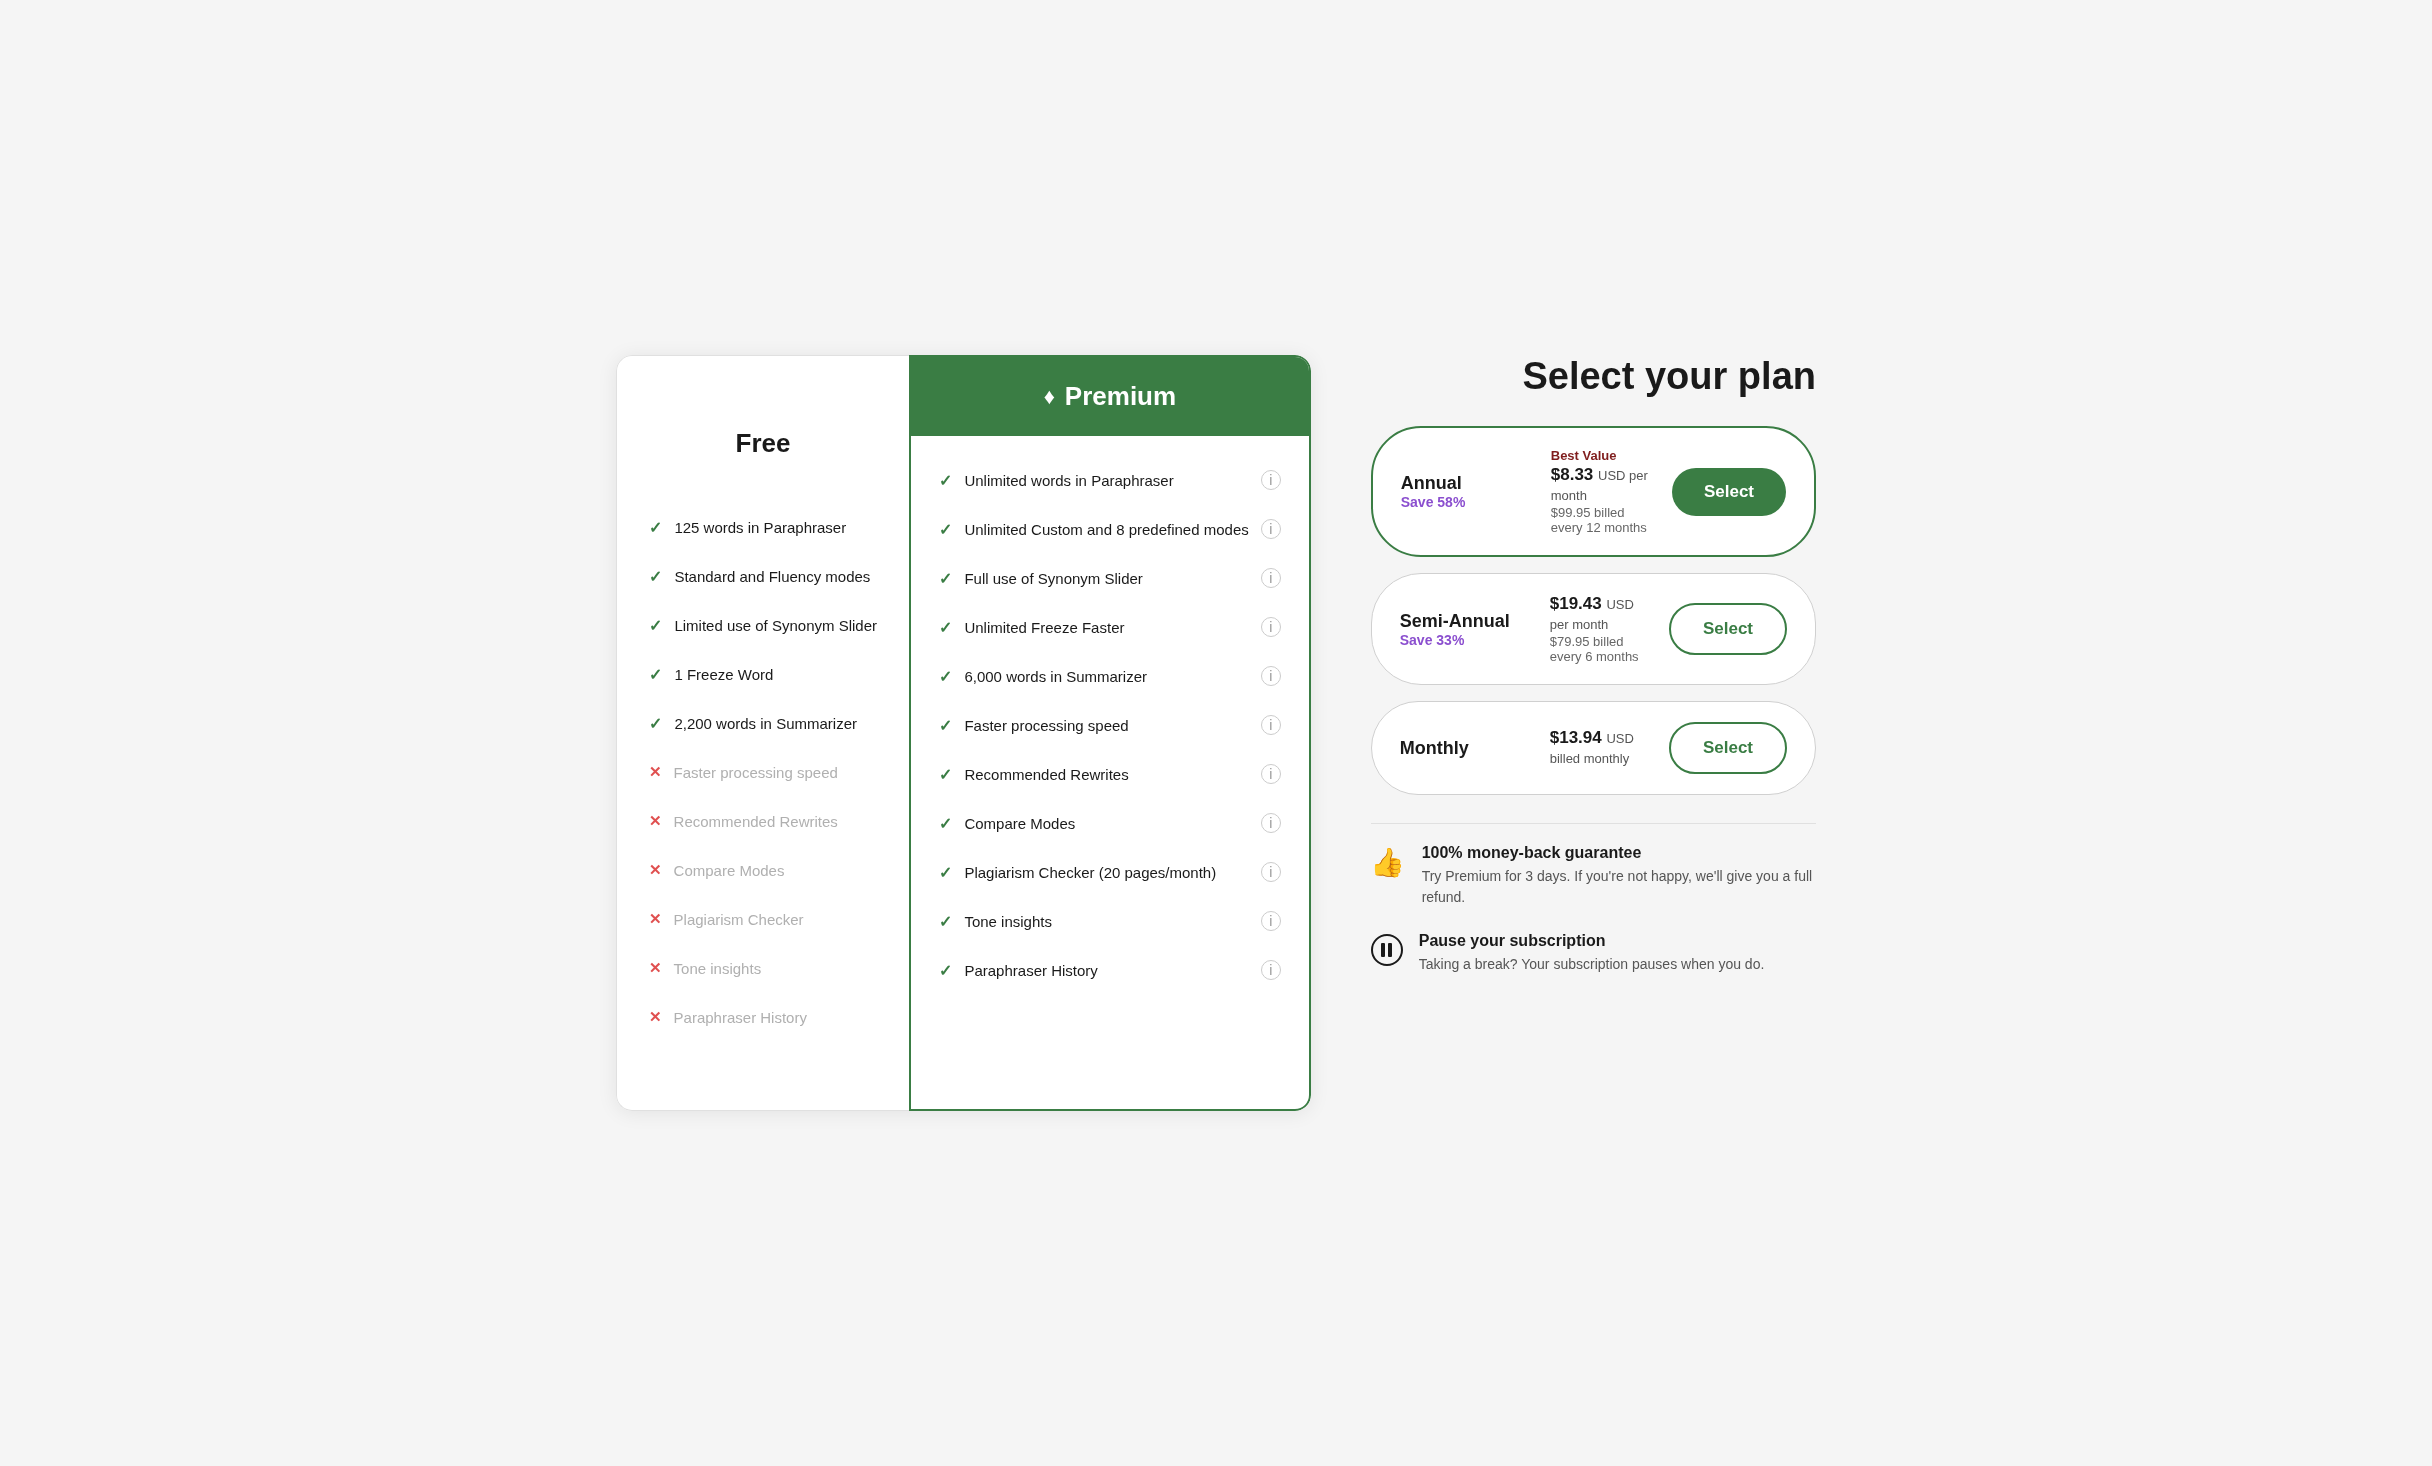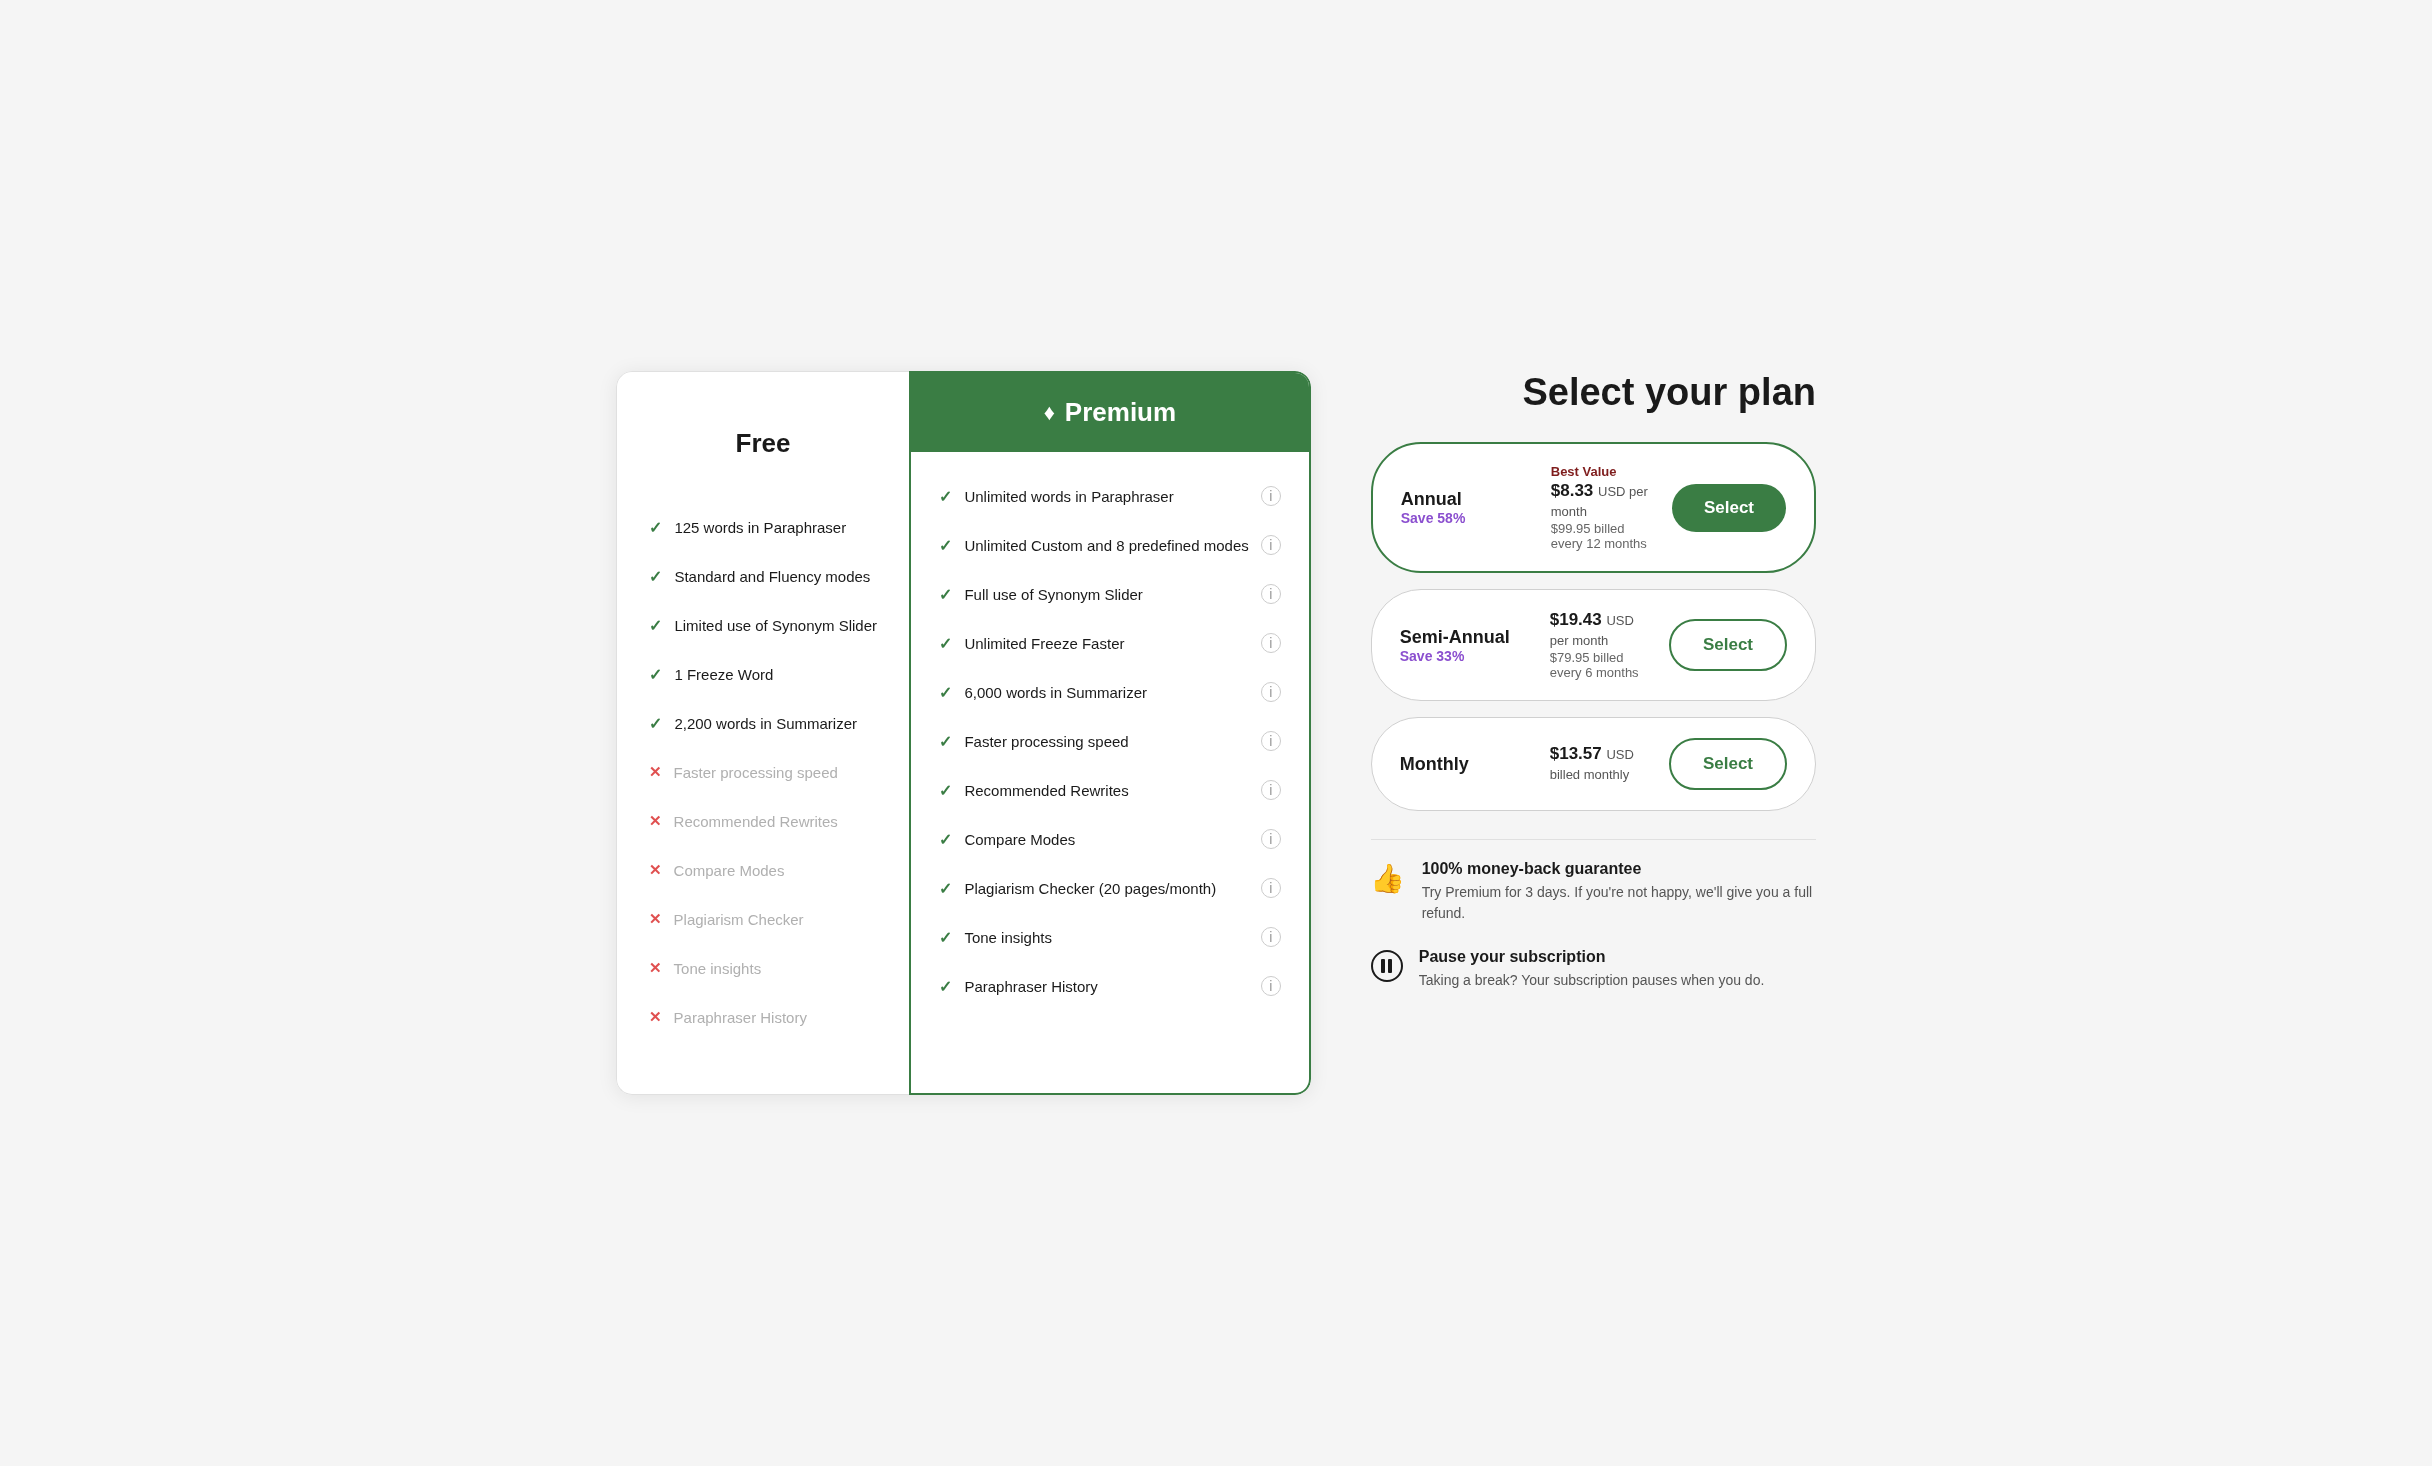--- a/index.html
+++ b/index.html
@@ -25,21 +25,21 @@
       border-radius: 16px;
       overflow: hidden;
       box-shadow: 0 2px 20px rgba(0,0,0,0.08);
       flex-shrink: 0;
     }
     .col-free {
       background: #fff;
       border: 1.5px solid #e0e0e0;
       border-right: none;
       border-radius: 16px 0 0 16px;
-      padding: 32px 28px;
+      padding: 48px 28px;
       min-width: 270px;
     }
     .col-premium {
       background: #fff;
       border: 2.5px solid #3a7d44;
       border-radius: 0 16px 16px 0;
       min-width: 300px;
       overflow: hidden;
     }
     .col-header {
@@ -411,21 +411,21 @@
       </div>
       <button class="select-btn outline">Select</button>
     </div>
 
     <div class="plan-card">
       <div class="plan-name-block">
         <div class="plan-name">Monthly</div>
       </div>
       <div class="plan-price-block">
         <div class="plan-price-main">
-          <span>$13.57</span>
+          <span>$13.94</span>
           <span class="usd">USD billed monthly</span>
         </div>
       </div>
       <button class="select-btn outline">Select</button>
     </div>
 
     <div class="guarantees">
       <div class="guarantee-item">
         <span class="guarantee-icon">👍</span>
         <div>

